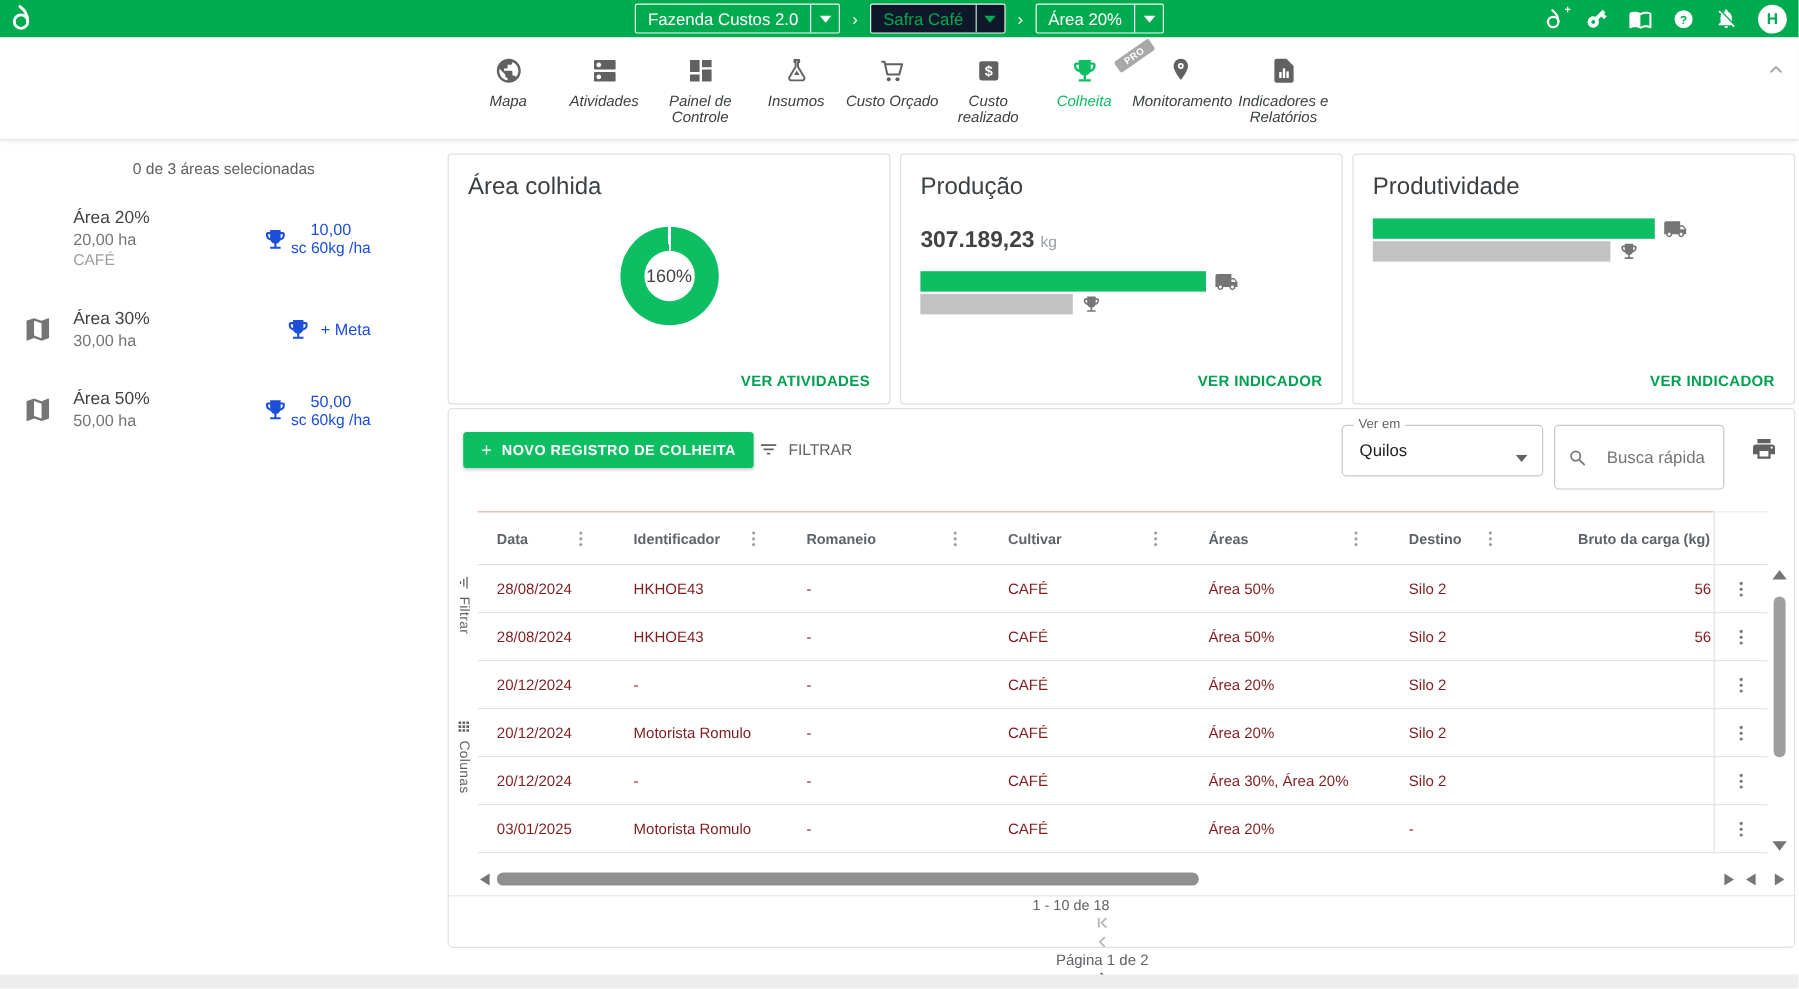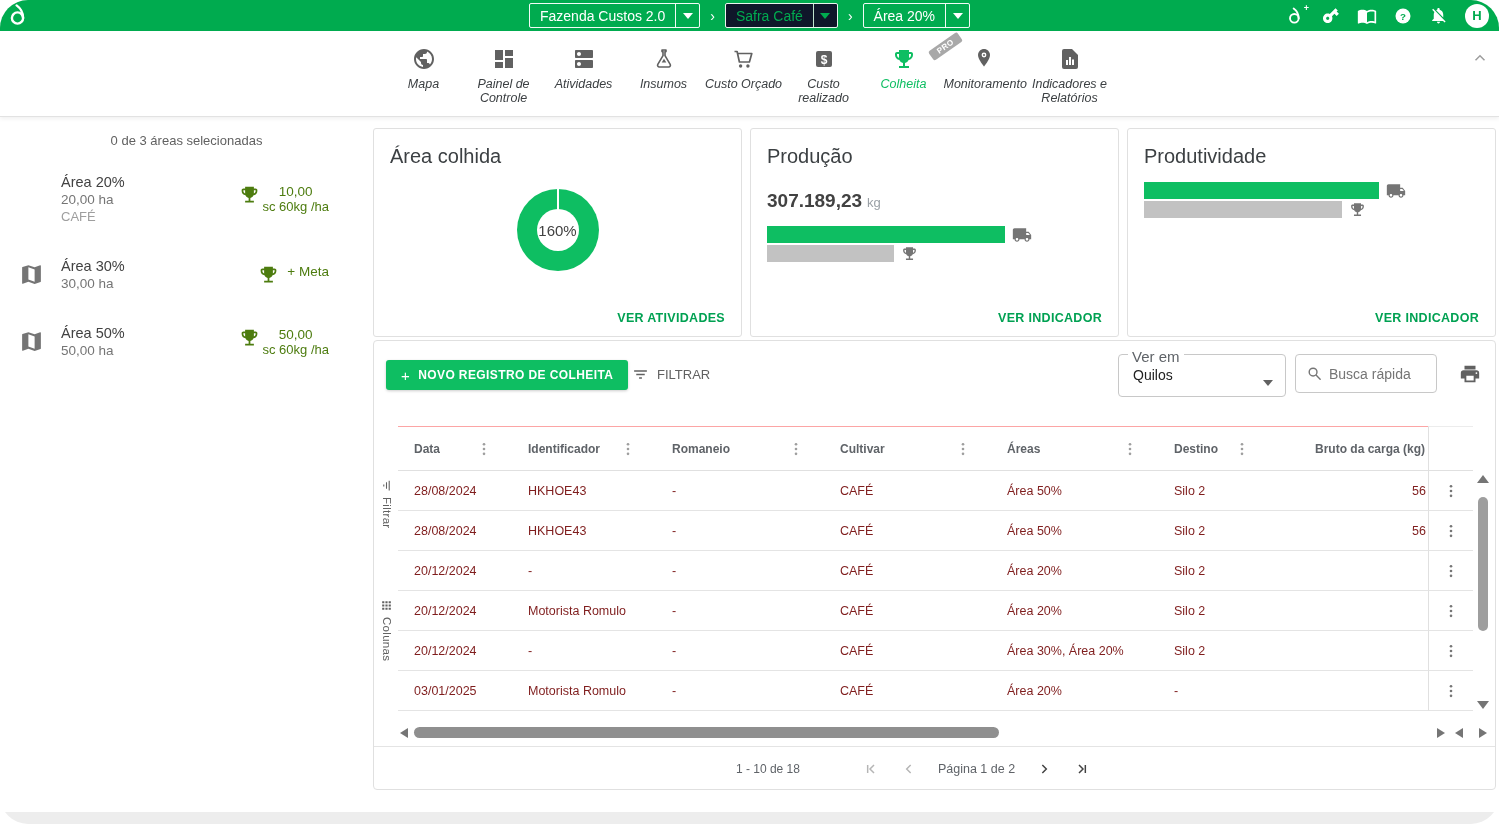--- a/index.html
+++ b/index.html
@@ -1,18 +1,18 @@
 <!DOCTYPE html>
 <html style="--brand-green: #00ab4f; --accent-green: #0ebe62; --link-green: #00a152; --bar-gray: #c2c2c2;"><head>
 <meta charset="utf-8">
 <style>
   * { margin:0; padding:0; box-sizing:border-box; }
   html,body { background:#fff; }
   .page { position:relative; width:1499px; height:824px; overflow:hidden; background:#fff;
-          font-family:"Liberation Sans", sans-serif; color:#3c4043;border-radius:28px; }
+          font-family:"Liberation Sans", sans-serif; color:#3c4043; }
 
   
   .topbar { position:absolute; top:0; left:0; right:0; height:31px; background:var(--brand-green,#00ab4f);
             display:flex; align-items:center; z-index:30; }
   .logo { position:absolute; left:8px; top:2px; color:#fff; }
   .crumbs { position:absolute; left:0; right:0; top:0; height:31px; display:flex; align-items:center; justify-content:center; gap:10px; }
   .crumb-box { height:25px; display:flex; align-items:center; border:1px solid rgba(255,255,255,.95); border-radius:2px;
                color:#fff; font-size:14px; cursor:pointer; }
   .crumb-box .cb-label { padding:0 10px; }
   .crumb-box .cb-arrow { width:24px; height:100%; display:flex; align-items:center; justify-content:center;
@@ -44,21 +44,21 @@
   
   .sidebar { position:absolute; top:117px; left:0; width:373px; bottom:12px; background:#fff; padding-top:16px; }
   .sel-summary { text-align:center; font-size:13px; color:#616161; margin-bottom:26px; }
   .area-item { display:flex; align-items:center; padding:0 16px 0 18px; margin-bottom:34px; cursor:pointer; }
   .map-slot { width:26px; display:flex; justify-content:center; color:#757575; flex:0 0 26px; }
   .map-slot svg { width:25px; height:25px; }
   .area-text { margin-left:17px; }
   .area-name { font-size:14.5px; color:#424242; }
   .area-size { font-size:13.5px; color:#757575; margin-top:2px; }
   .area-crop { font-size:13px; color:#9e9e9e; margin-top:2px; }
-  .area-goal { margin-left:auto; margin-right:28px; display:flex; align-items:flex-start; color:#4d7c0f; cursor:pointer; }
+  .area-goal { margin-left:auto; margin-right:48px; display:flex; align-items:center; color:#1d4ed8; cursor:pointer; }
   .area-goal svg { width:21px; height:21px; flex:0 0 21px; }
   .goal-txt { margin-left:3px; text-align:center; }
   .goal-val { font-size:13.5px; }
   .goal-unit { font-size:13px; }
   .goal-meta { font-size:13.5px; margin-left:8px; }
 
   
   .cards { position:absolute; top:128px; left:373px; right:3px; height:209px; display:flex; gap:8px; }
   .card { flex:1; background:#fff; border:1px solid #e0e0e0; border-radius:3px; position:relative; padding:16px; }
   .card-title { font-size:20px; color:#3c4043; }
@@ -88,25 +88,25 @@
   .btn-new { position:absolute; left:12px; top:19px; height:30px; display:flex; align-items:center; gap:8px;
              background:var(--accent-green,#0ebe62); color:#fff; border:none; border-radius:3px; padding:0 15px;
              font-family:inherit; font-size:12px; font-weight:bold; letter-spacing:.4px; cursor:pointer;
              box-shadow:0 1px 3px rgba(0,0,0,.2); }
   .btn-new .plus { font-size:15px; font-weight:normal; }
   .filter-btn { position:absolute; left:258px; top:25px; display:flex; align-items:center; gap:8px; color:#616161;
                 font-size:13px; cursor:pointer; }
   .filter-btn svg { width:17px; height:17px; }
   .select-box { position:absolute; left:744px; top:13px; width:168px; height:43px; border:1px solid #c8c8c8;
                 border-radius:4px; cursor:pointer; }
-  .float-label { position:absolute; top:-7px; left:9px; background:#fff; padding:0 4px; font-size:15px; color:#5f6368; }
+  .float-label { position:absolute; top:-7px; left:9px; background:#fff; padding:0 4px; font-size:11px; color:#5f6368; }
   .select-value { position:absolute; left:14px; top:12px; font-size:14px; color:#212121; }
   .select-arrow { position:absolute; right:12px; top:17px; color:#616161; }
-  .search-box { position:absolute; left:921px; top:13px; width:142px; height:39px; border:1px solid #c8c8c8;
-                border-radius:4px; display:flex; align-items:center; padding:4px 10px; gap:6px; }
+  .search-box { position:absolute; left:921px; top:13px; width:142px; height:54px; border:1px solid #c8c8c8;
+                border-radius:4px; display:flex; align-items:center; padding:4px 10px; gap:16px; }
   .search-box svg { width:17px; height:17px; color:#757575; flex:0 0 17px; }
   .search-box input { border:none; outline:none; width:100%; font-family:inherit; font-size:14px; color:#212121; }
   .search-box input::placeholder { color:#757575; }
   .print-btn { position:absolute; left:1085px; top:22px; color:#616161; cursor:pointer; }
   .print-btn svg { width:22px; height:22px; }
 
   .thead { position:absolute; top:85px; left:24px; width:1030px; height:45px; display:grid;
            grid-template-columns:114px 144px 168px 167px 167px 112px 158px;
            border-top:1px solid #fca5a5; border-bottom:1px solid #e0e0e0; }
   .th { display:flex; align-items:center; padding-left:16px; font-size:12px; font-weight:bold; color:#5f6368; }
@@ -141,21 +141,21 @@
               position:absolute; bottom:2px; left:2px; }
   .hscroll { position:absolute; left:26px; right:8px; top:384px; height:15px; display:flex; align-items:center; }
   .tri.left { border-top:5.5px solid transparent; border-bottom:5.5px solid transparent; border-right:8px solid #757575; }
   .tri.right { border-top:5.5px solid transparent; border-bottom:5.5px solid transparent; border-left:8px solid #757575; }
   .htrack { flex:1; height:13px; margin:0 4px; position:relative; }
   .hthumb { position:absolute; left:2px; top:1px; width:585px; height:11px; background:#8f8f8f; border-radius:6px; cursor:pointer; }
   .hs-gap1 { width:10px; } .hs-gap2 { width:16px; }
 
   
   .pag { position:absolute; left:0; right:0; top:405px; height:44px; border-top:1px solid #e4e4e4;
-         display:flex; align-items:center; justify-content:center; padding-right:32px; }
+         display:flex; align-items:center; justify-content:space-between; padding-right:32px;flex-direction:column; }
   .pag-range { font-size:12px; color:#5f6368; margin-right:52px; }
   .pag-btn { display:flex; align-items:center; cursor:pointer; margin:0 11px; }
   .pag-btn svg { width:16px; height:16px; }
   .pag-btn.disabled { color:#b5b5b5; } .pag-btn.enabled { color:#424242; }
   .pag-page { font-size:12.5px; color:#5f6368; margin:0 10px; }
 
   .bottom-strip { position:absolute; left:0; right:0; bottom:0; height:12px; background:#ededed; }
 </style>
 </head>
 <body>
@@ -333,32 +333,32 @@
         <div class="nav-icon">
             <svg>
               <use href="#i-globe"></use>
             </svg>
           </div>
         <div class="nav-label">Mapa</div>
       </div>
       <div class="nav-item">
         <div class="nav-icon">
             <svg>
+              <use href="#i-dns"></use>
+            </svg>
+          </div>
+        <div class="nav-label">Atividades</div>
+      </div>
+      <div class="nav-item">
+        <div class="nav-icon">
+            <svg>
               <use href="#i-dashboard"></use>
             </svg>
           </div>
         <div class="nav-label">Painel de Controle</div>
-      </div>
-      <div class="nav-item">
-        <div class="nav-icon">
-            <svg>
-              <use href="#i-dns"></use>
-            </svg>
-          </div>
-        <div class="nav-label">Atividades</div>
       </div>
       <div class="nav-item">
         <div class="nav-icon">
             <svg>
               <use href="#i-flask"></use>
             </svg>
           </div>
         <div class="nav-label">Insumos</div>
       </div>
       <div class="nav-item">

